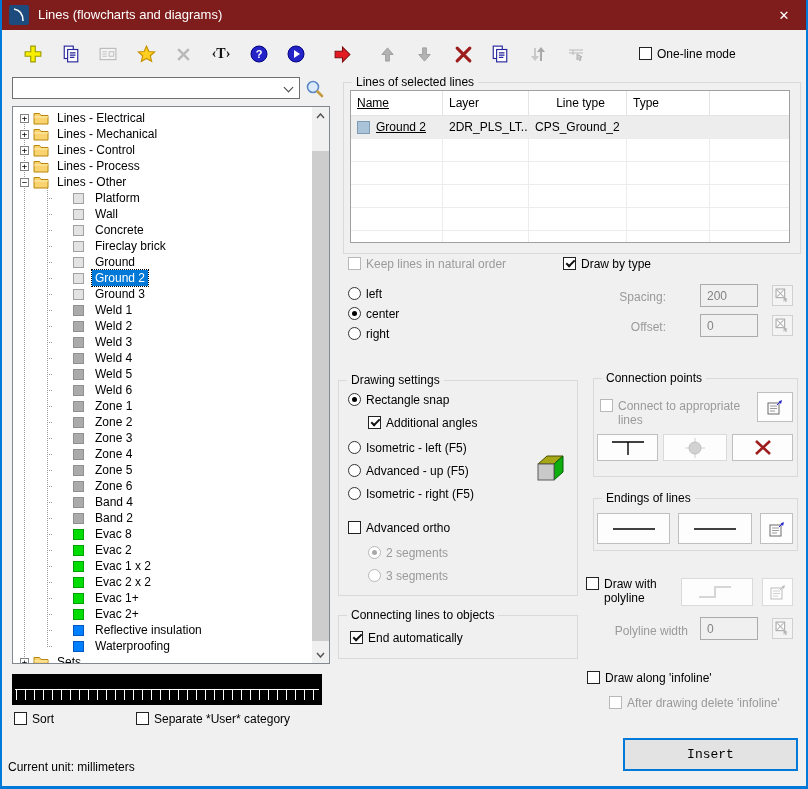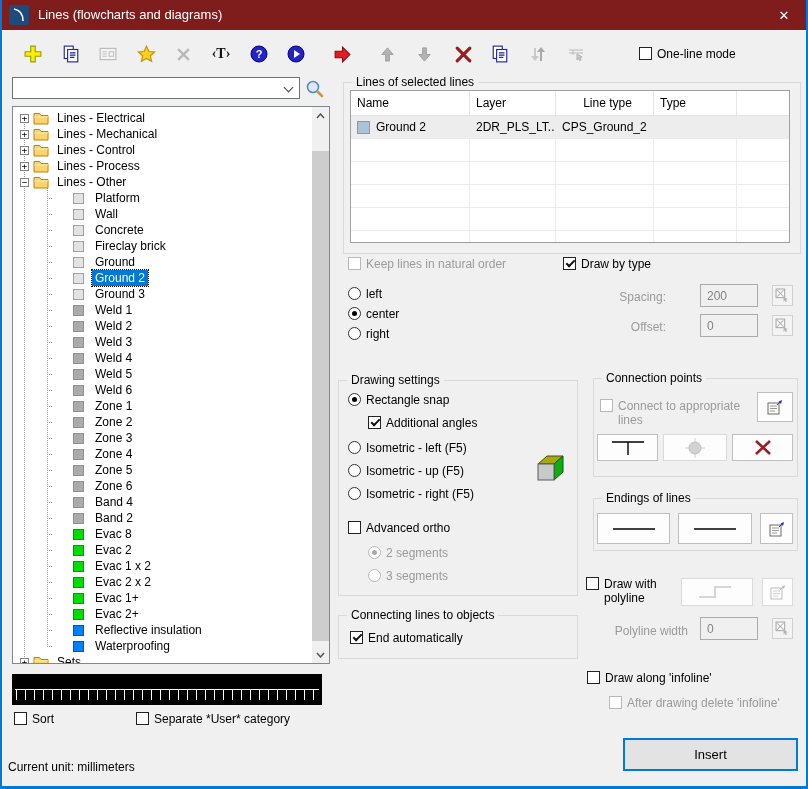--- a/index.html
+++ b/index.html
@@ -66,34 +66,34 @@
   .ruler-ticks { position:absolute; left:4px; right:3px; top:16px; height:10px; background:repeating-linear-gradient(to right,#fff 0 1px,transparent 1px 9px); }
 
   
   .group { position:absolute; border:1px solid #d9d9d9; }
   .group-label { position:absolute; top:-8px; left:8px; background:#f0f0f0; padding:0 4px; white-space:nowrap; }
 
   
   .table { position:absolute; left:350px; top:90px; width:440px; height:153px; border:1px solid #a0a0a0; background:#fff; overflow:hidden; }
   .thead { display:flex; height:25px; border-bottom:1px solid #e4e4e4; }
   .th { border-right:1px solid #e4e4e4; padding:5px 0 0 6px; }
-  .c0{width:119px;} .c1{width:86px;} .c2{width:98px;text-align:center;} .c3{width:83px;} .c4{flex:1;border-right:none;}
+  .c0{width:92px;text-decoration:underline;} .c1{width:86px;} .c2{width:98px;text-align:center;} .c3{width:83px;} .c4{flex:1;border-right:none;}
   .tr { display:flex; height:23px; border-bottom:1px solid #ececec; }
   .tr.sel { background:#ededed; }
   .td { border-right:1px solid #ececec; height:100%; display:flex; align-items:center; padding-left:6px; overflow:hidden; white-space:nowrap; }
   .td.c4 { border-right:none; }
   .row-swatch { width:13px; height:13px; margin-right:6px; flex:none; border:1px solid #7e9cb4; }
 
   
   .textbox { position:absolute; height:23px; border:1px solid #ababab; background:#f0f0f0; color:#838383; font-size:12px; padding:0 6px; font-family:"Liberation Sans", sans-serif; }
   .btn { position:absolute; background:#fdfdfd; border:1px solid #bfbfbf; display:flex; align-items:center; justify-content:center; }
   .btn.disabled { border-color:#dadada; }
   .pick { position:absolute; width:21px; height:21px; background:#f4f4f4; border:1px solid #d0d0d0; display:flex; align-items:center; justify-content:center; }
   .rlabel { position:absolute; text-align:right; color:#9a9a9a; }
-  .insert-btn { position:absolute; left:623px; top:738px; width:175px; height:33px; background:#e3e3e3; border:2px solid #0079d8; font-size:13px; display:flex; align-items:center; justify-content:center; font-family:Liberation Sans, sans-serif; }
+  .insert-btn { position:absolute; left:623px; top:738px; width:175px; height:33px; background:#e3e3e3; border:2px solid #0079d8; font-size:13px; display:flex; align-items:center; justify-content:center; font-family:Liberation Mono, monospace; }
   .status { position:absolute; left:8px; top:760px; }
 </style>
 </head>
 <body>
 
 <div class="dialog">
 
   <div class="titlebar">
     <svg class="title-icon" viewBox="0 0 20 20">
       <rect width="20" height="20" rx="2" fill="#1d4b7d"></rect>
@@ -513,21 +513,21 @@
   <div class="ctl" style="left:368px;top:416px">
     <span class="cb on"></span>
     <span class="lbl">Additional angles</span>
   </div>
   <div class="ctl" style="left:348px;top:441px">
     <span class="radio"></span>
     <span class="lbl">Isometric - left (F5)</span>
   </div>
   <div class="ctl" style="left:348px;top:464px">
     <span class="radio"></span>
-    <span class="lbl">Isometric - up (F5)</span>
+    <span class="lbl">Advanced - up (F5)</span>
   </div>
   <div class="ctl" style="left:348px;top:487px">
     <span class="radio"></span>
     <span class="lbl">Isometric - right (F5)</span>
   </div>
   <svg class="abs" style="left:534px;top:453px" width="30" height="30" viewBox="0 0 30 30">
     <polygon points="4,11 13,3 29,3 20,11" fill="#a6a617" stroke="#4d4d00"></polygon>
     <polygon points="20,11 29,3 29,19 20,27" fill="#0fae0f" stroke="#045f04"></polygon>
     <rect x="4" y="11" width="16" height="16" fill="#c9c9c9" stroke="#5a5a5a"></rect>
   </svg>

